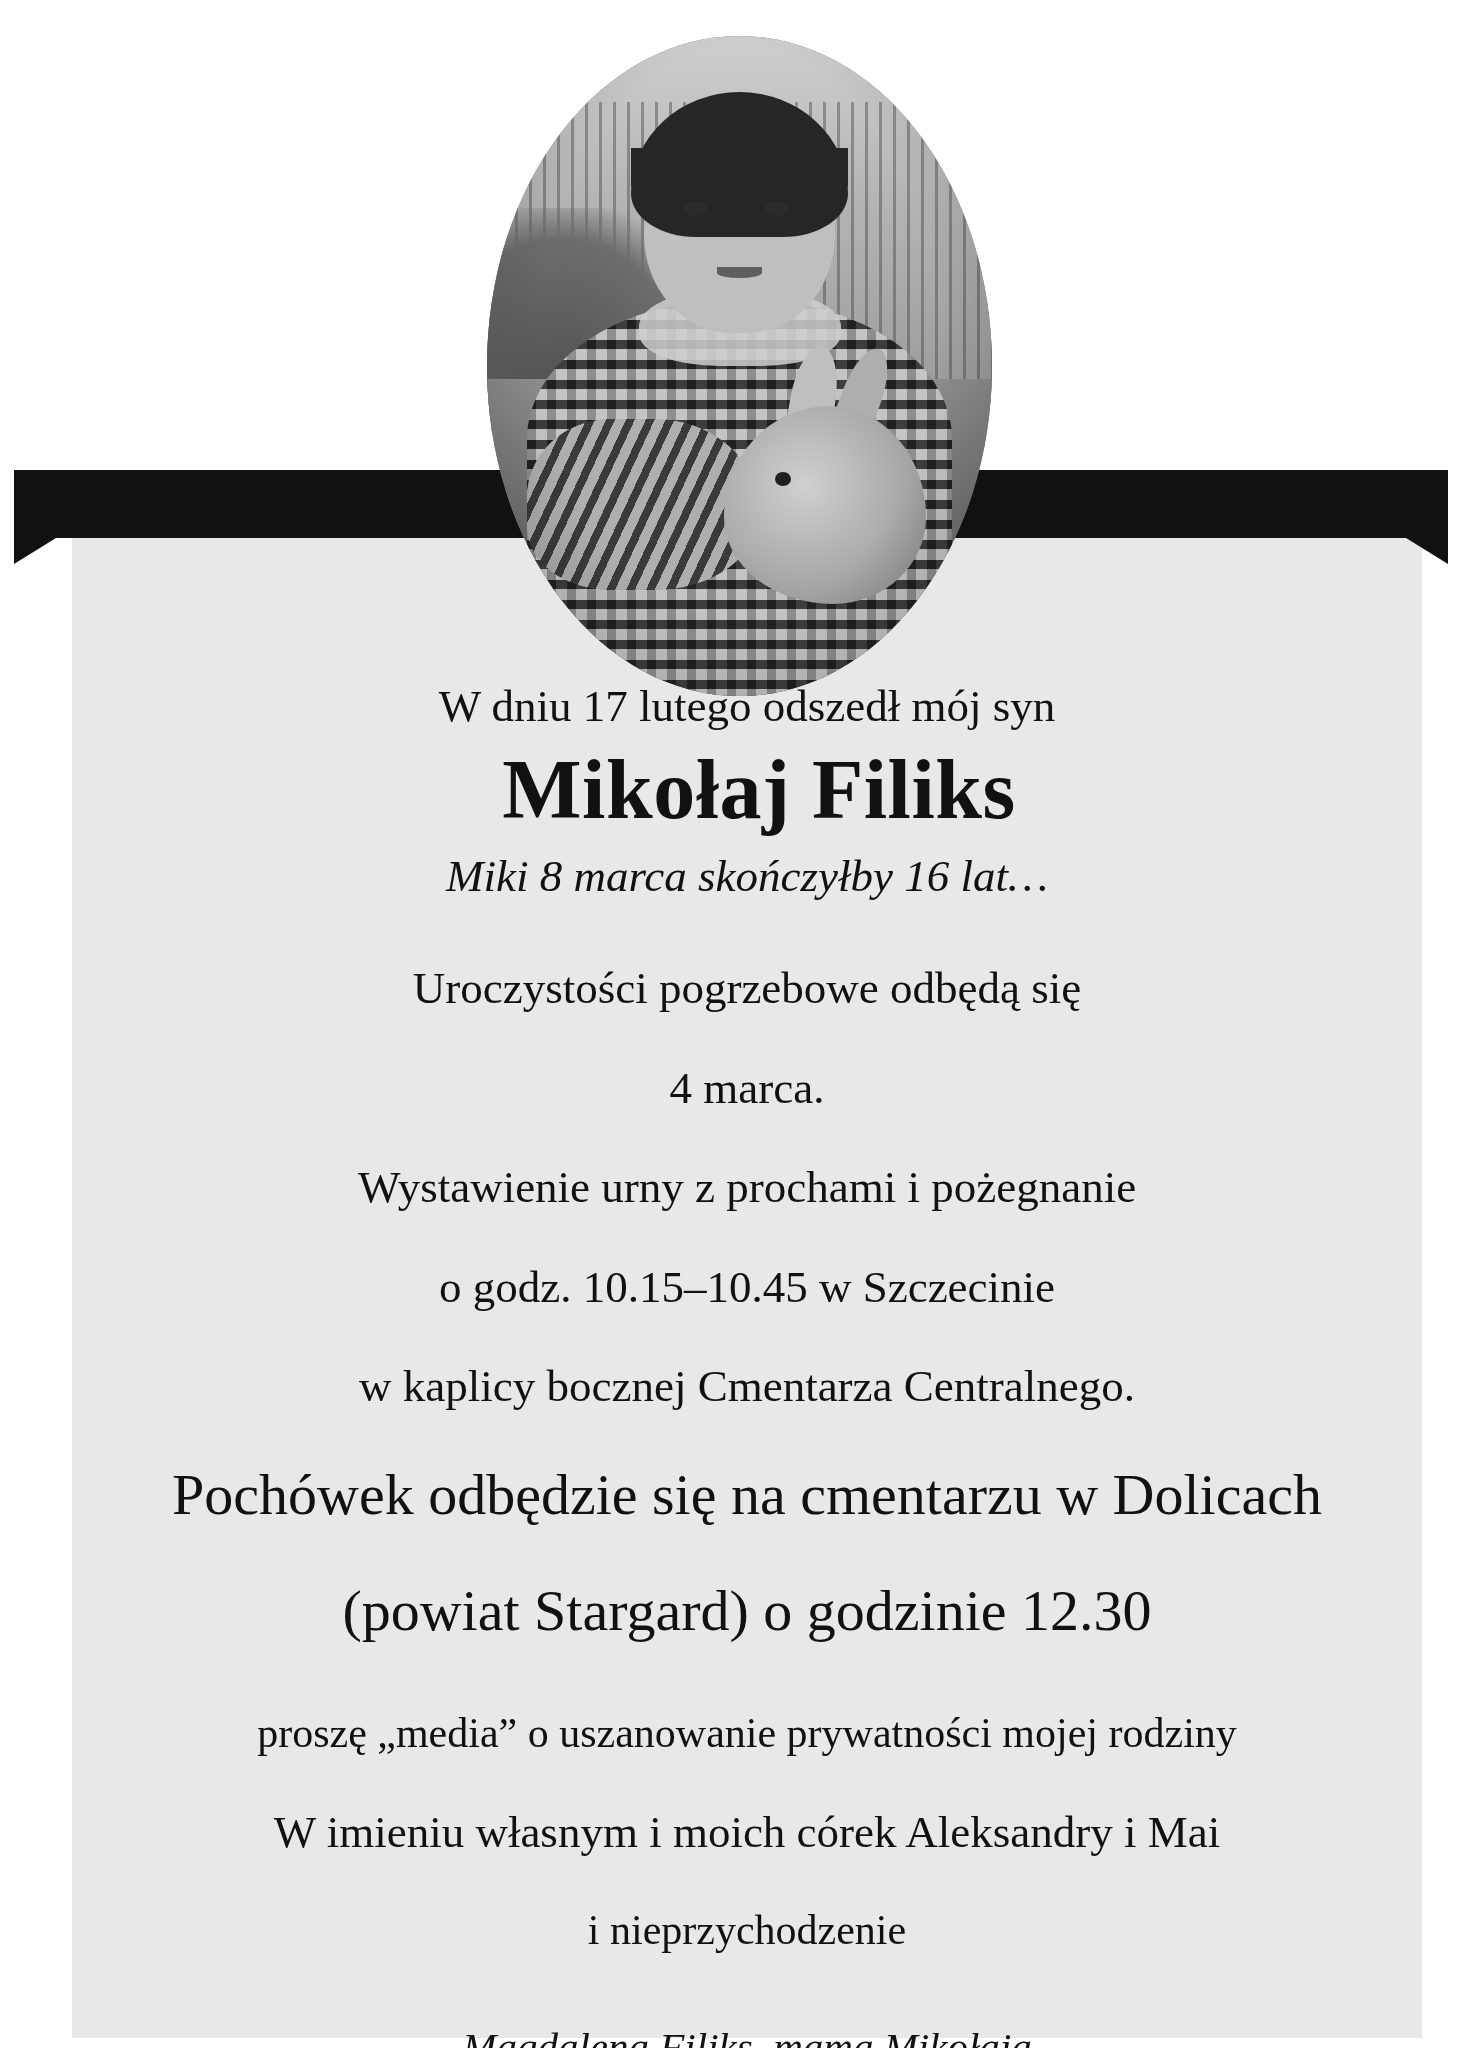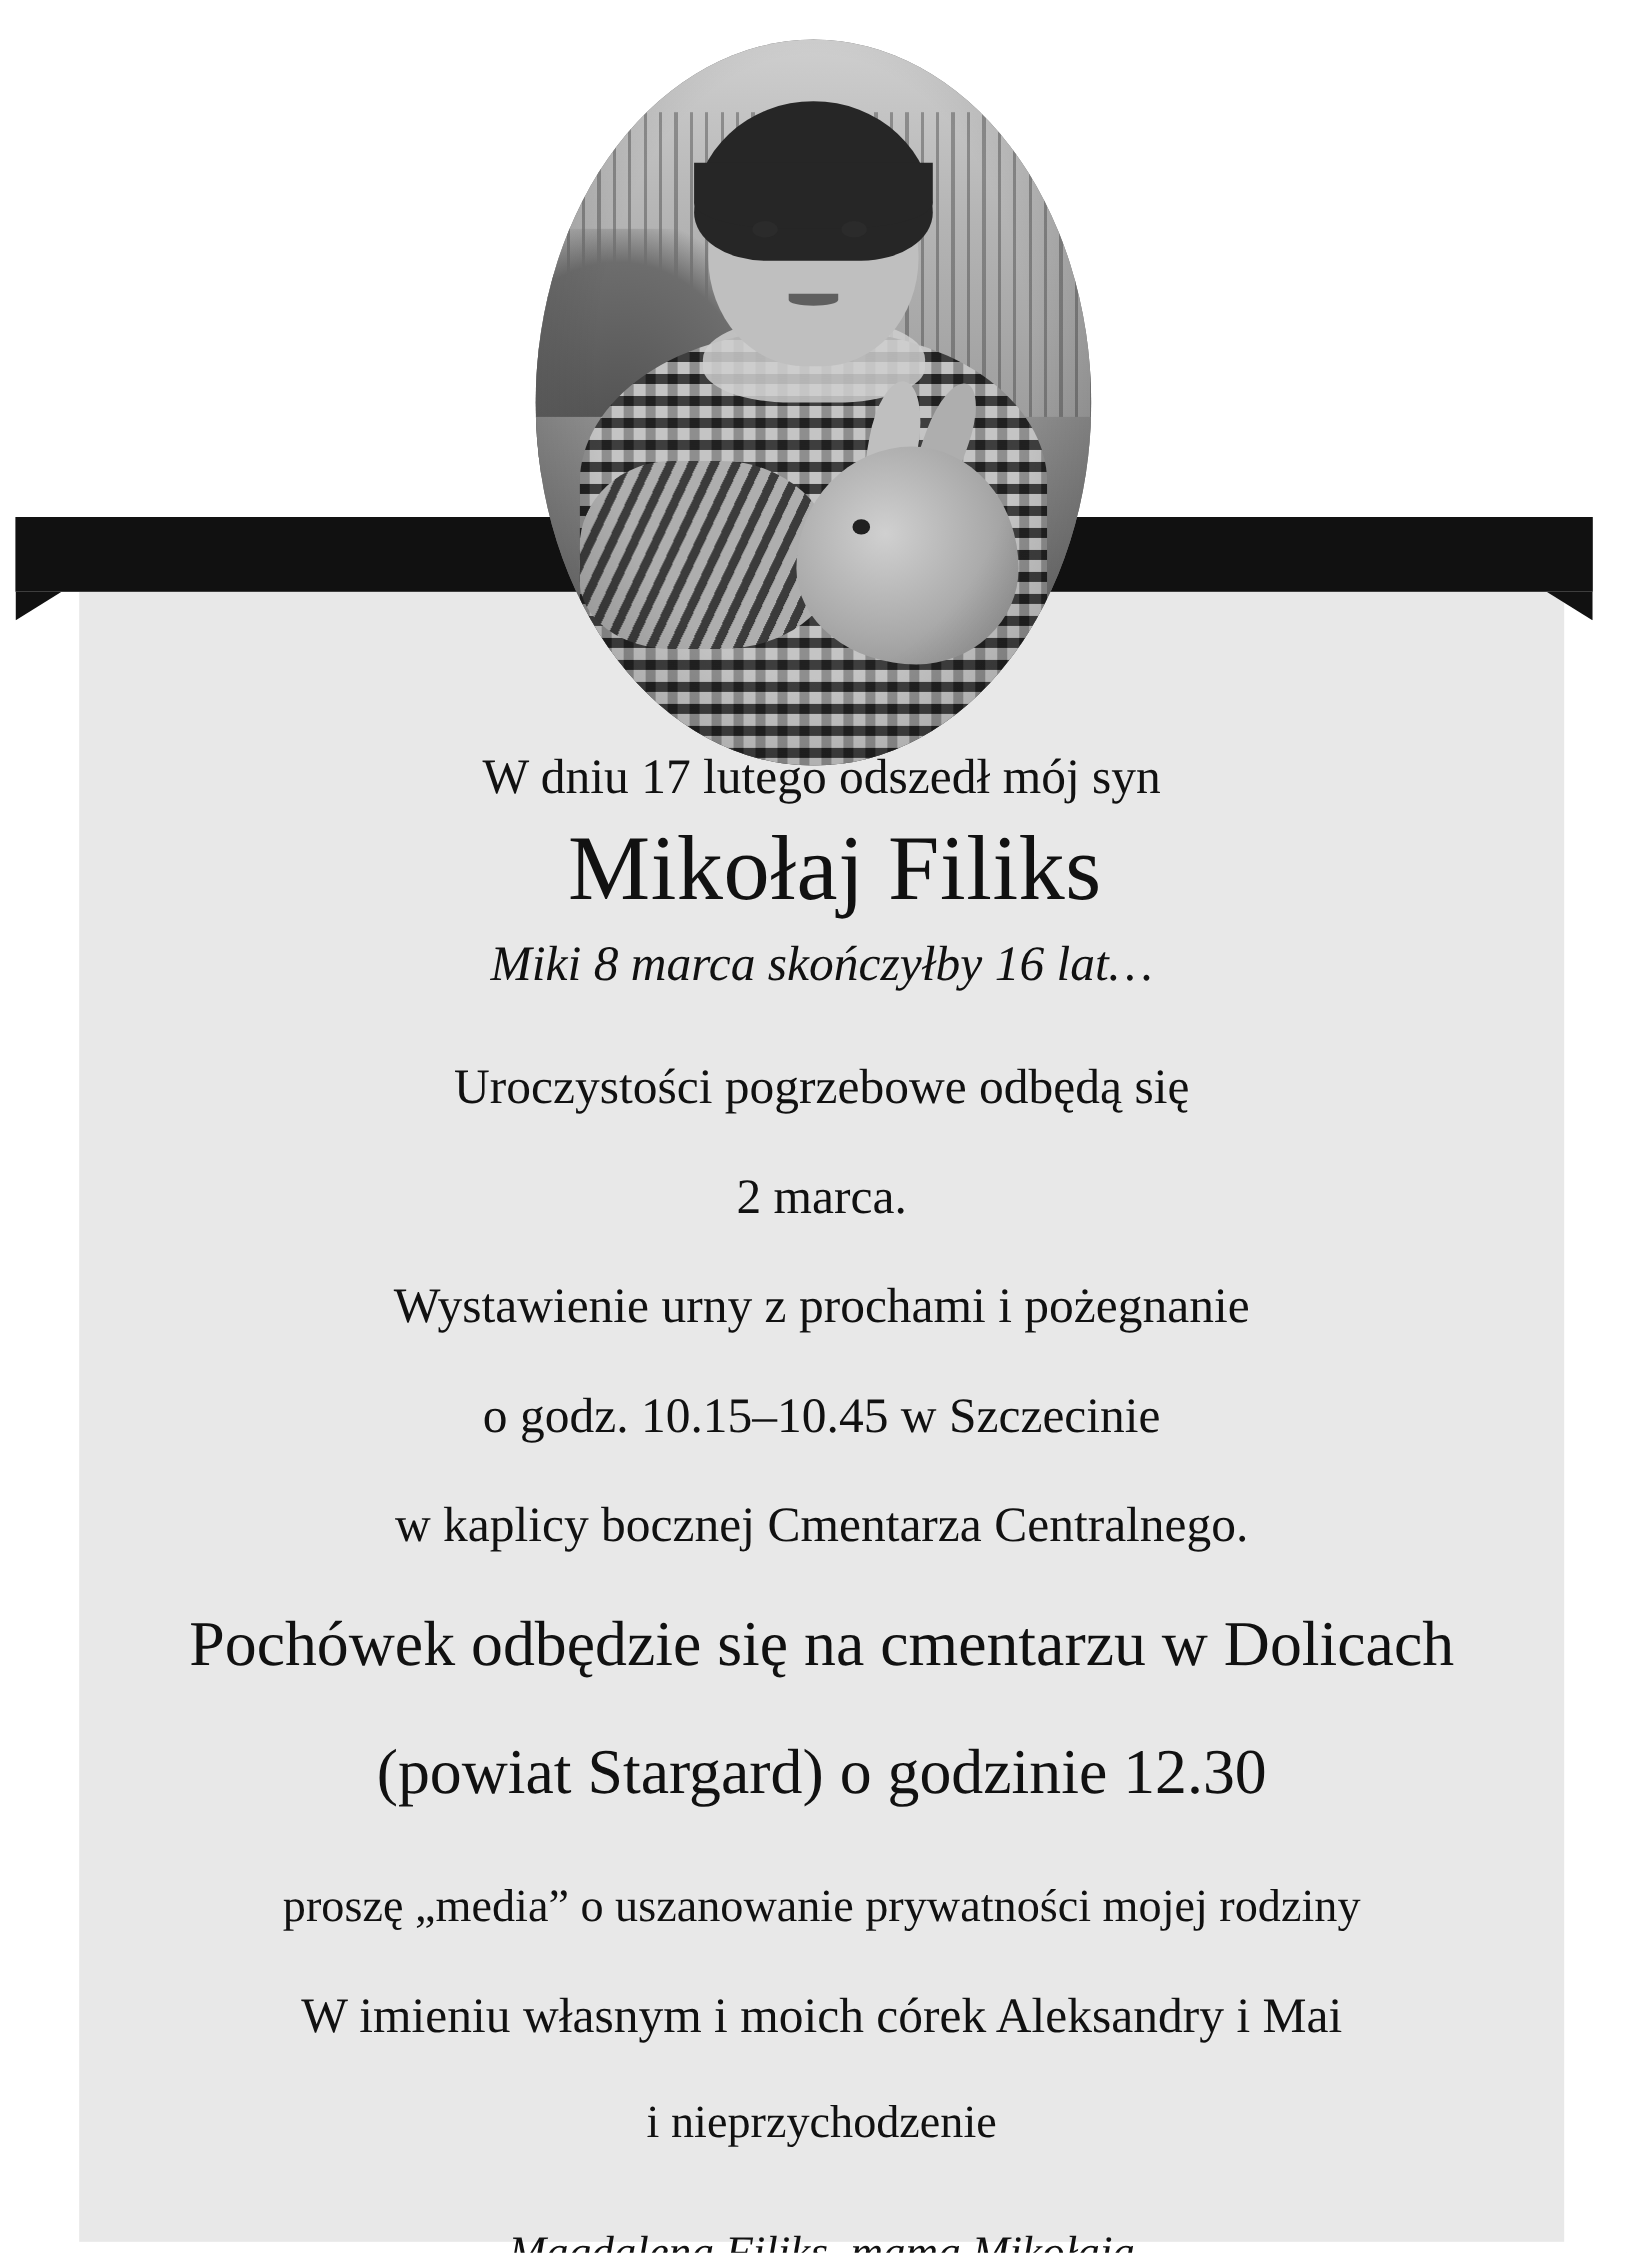--- a/index.html
+++ b/index.html
@@ -192,21 +192,21 @@
     text-align: center;
     z-index: 5;
   }
   .line-intro {
     font-size: 45px;
     line-height: 1.18;
     margin: 0 0 6px 0;
   }
   .name {
     font-size: 84px;
-    font-weight: normal;
+    font-weight: bold;
     line-height: 1.12;
     letter-spacing: 0.5px;
     margin: 10px 0 12px 0;
     padding-left: 24px;
   }
   .line-sub {
     font-size: 45px;
     line-height: 1.2;
     margin: 0 0 0 0;
     font-style: italic;
@@ -274,21 +274,21 @@
   <div class="content">
 
     <p class="line-intro">W dniu 17 lutego odszedł mój syn</p>
 
     <h1 class="name">Mikołaj Filiks</h1>
 
     <p class="line-sub">Miki 8 marca skończyłby 16 lat…</p>
 
     <div class="block-ceremony">
       <span class="para-row">Uroczystości pogrzebowe odbędą się</span>
-      <span class="para-row">2 marca.</span>
+      <span class="para-row">4 marca.</span>
       <span class="para-row">Wystawienie urny z prochami i pożegnanie</span>
       <span class="para-row">o godz. 10.15–10.45 w Szczecinie</span>
       <span class="para-row">w kaplicy bocznej Cmentarza Centralnego.</span>
     </div>
 
     <div class="block-burial">
       <span class="para-row">Pochówek odbędzie się na cmentarzu w Dolicach</span>
       <span class="para-row">(powiat Stargard) o godzinie 12.30</span>
     </div>
 

